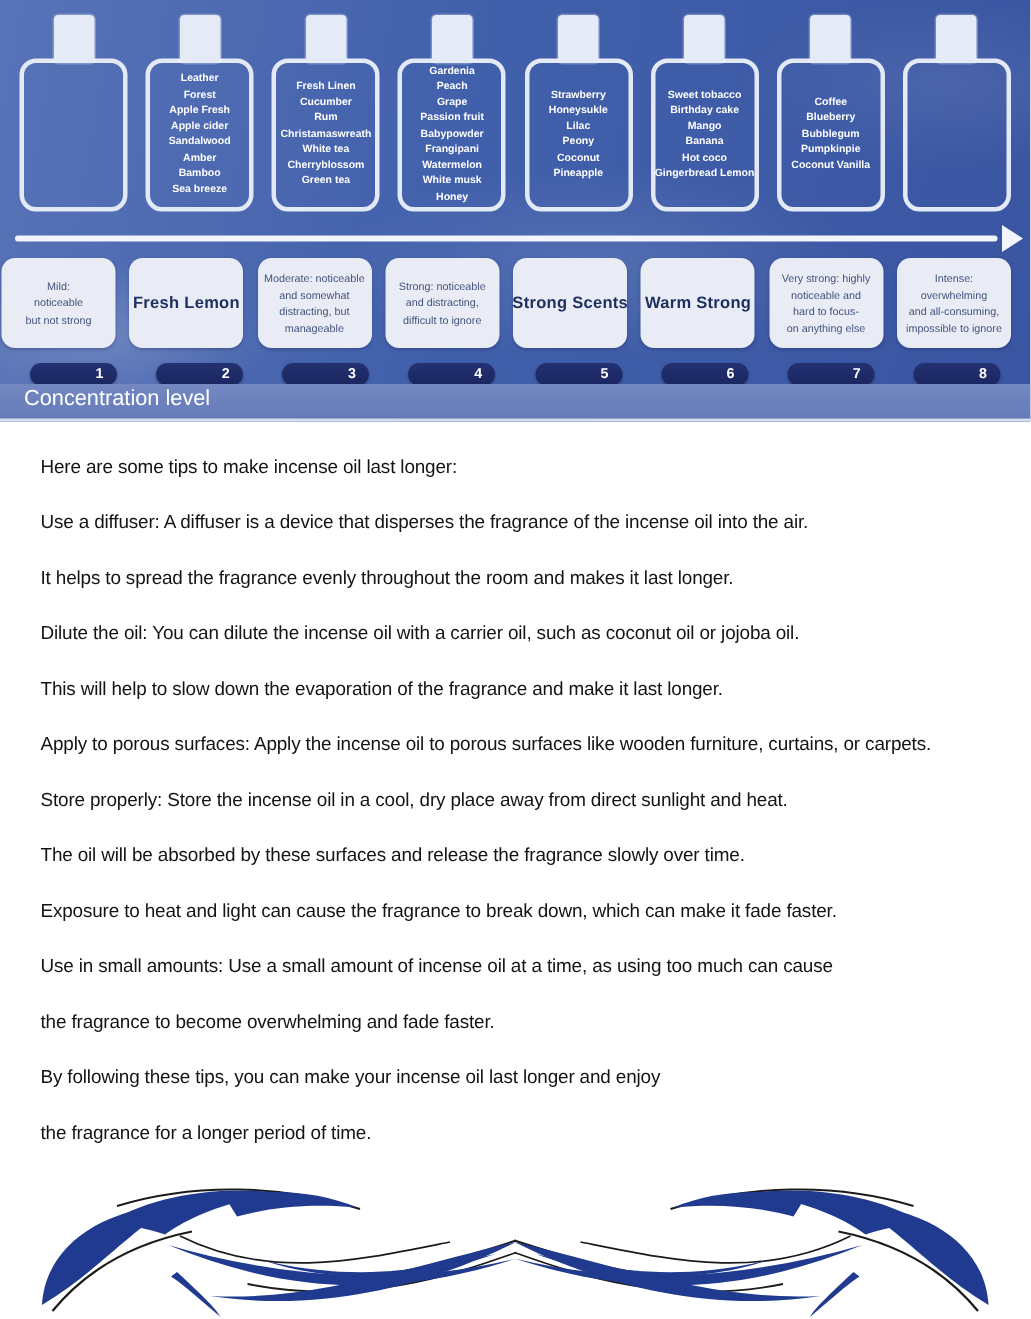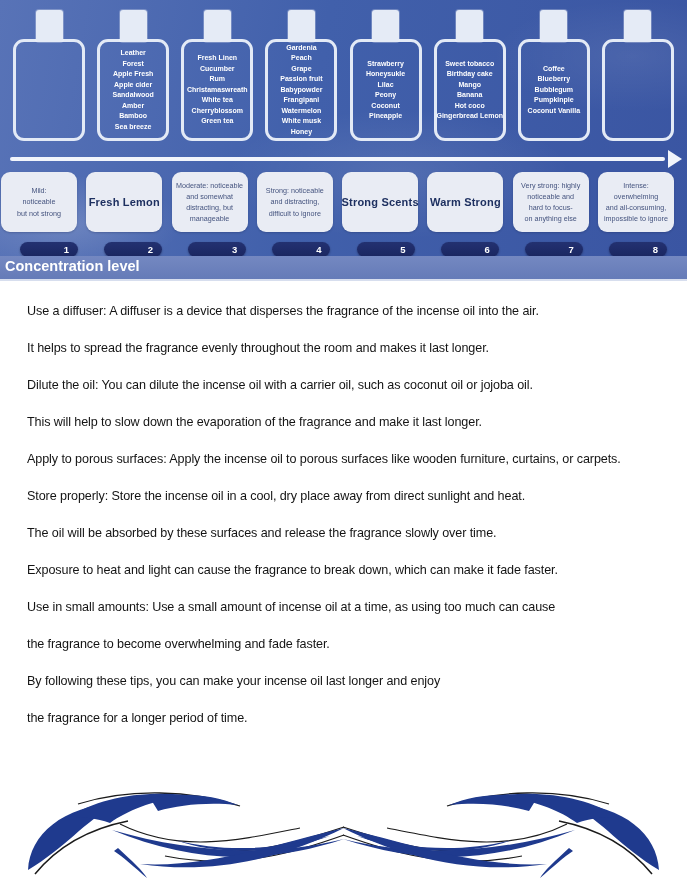--- a/index.html
+++ b/index.html
@@ -28,21 +28,21 @@
   .level-box{width:76px;height:60px;background:#e9ecf4;border-radius:9px;display:flex;align-items:center;justify-content:center;text-align:center;box-shadow:0 1px 2px rgba(20,30,70,.25);}
   .level-box .desc-text{font-size:7.2px;line-height:1.55;color:#44537e;white-space:pre;}
   .level-box .label-text{font-size:11px;font-weight:bold;color:#1e3060;letter-spacing:.2px;white-space:pre;}
 
   .pills-row{position:absolute;top:242px;left:0;right:0;display:flex;justify-content:space-between;padding:0 11px;}
   .pill-col{width:76px;display:flex;justify-content:center;}
   .pill{width:58px;height:15px;background:linear-gradient(#233171,#1a2660);border-radius:8px;display:flex;align-items:center;justify-content:flex-end;padding-right:9px;box-sizing:border-box;box-shadow:0 1px 2px rgba(10,15,40,.4);}
   .pill span{font-size:9.5px;font-weight:bold;color:#ffffff;}
 
   .strip{position:absolute;bottom:0;left:0;right:0;height:23px;background:linear-gradient(#7286c0,#6density 0%);background:linear-gradient(#7488c1,#657bb8);border-bottom:2px solid #d7deee;}
-  .strip-label{font-size:14.5px;font-weight:bold;color:#ffffff;padding-left:5px;line-height:21px;}
+  .strip-label{font-size:14.5px;font-weight:normal;color:#ffffff;padding-left:16px;line-height:21px;}
 
   
   .tips{padding:22px 4px 0 27px;height:481px;}
   .tip-line{height:37px;font-size:12.6px;line-height:16px;color:#141414;white-space:nowrap;letter-spacing:-0.1px;}
 
   
   .flourish-wrap{width:687px;height:95px;}
   .flourish-wrap svg{display:block;}
 </style>
 </head>
@@ -221,20 +221,21 @@
         </div>
       </div>
   </div>
 
   <div class="strip">
     <div class="strip-label">Concentration level</div>
   </div>
 </div>
 
 <div class="tips">
+  <div class="tip-line">Here are some tips to make incense oil last longer:</div>
   <div class="tip-line">Use a diffuser: A diffuser is a device that disperses the fragrance of the incense oil into the air.</div>
   <div class="tip-line">It helps to spread the fragrance evenly throughout the room and makes it last longer.</div>
   <div class="tip-line">Dilute the oil: You can dilute the incense oil with a carrier oil, such as coconut oil or jojoba oil.</div>
   <div class="tip-line">This will help to slow down the evaporation of the fragrance and make it last longer.</div>
   <div class="tip-line">Apply to porous surfaces: Apply the incense oil to porous surfaces like wooden furniture, curtains, or carpets.</div>
   <div class="tip-line">Store properly: Store the incense oil in a cool, dry place away from direct sunlight and heat.</div>
   <div class="tip-line">The oil will be absorbed by these surfaces and release the fragrance slowly over time.</div>
   <div class="tip-line">Exposure to heat and light can cause the fragrance to break down, which can make it fade faster.</div>
   <div class="tip-line">Use in small amounts: Use a small amount of incense oil at a time, as using too much can cause</div>
   <div class="tip-line">the fragrance to become overwhelming and fade faster.</div>

